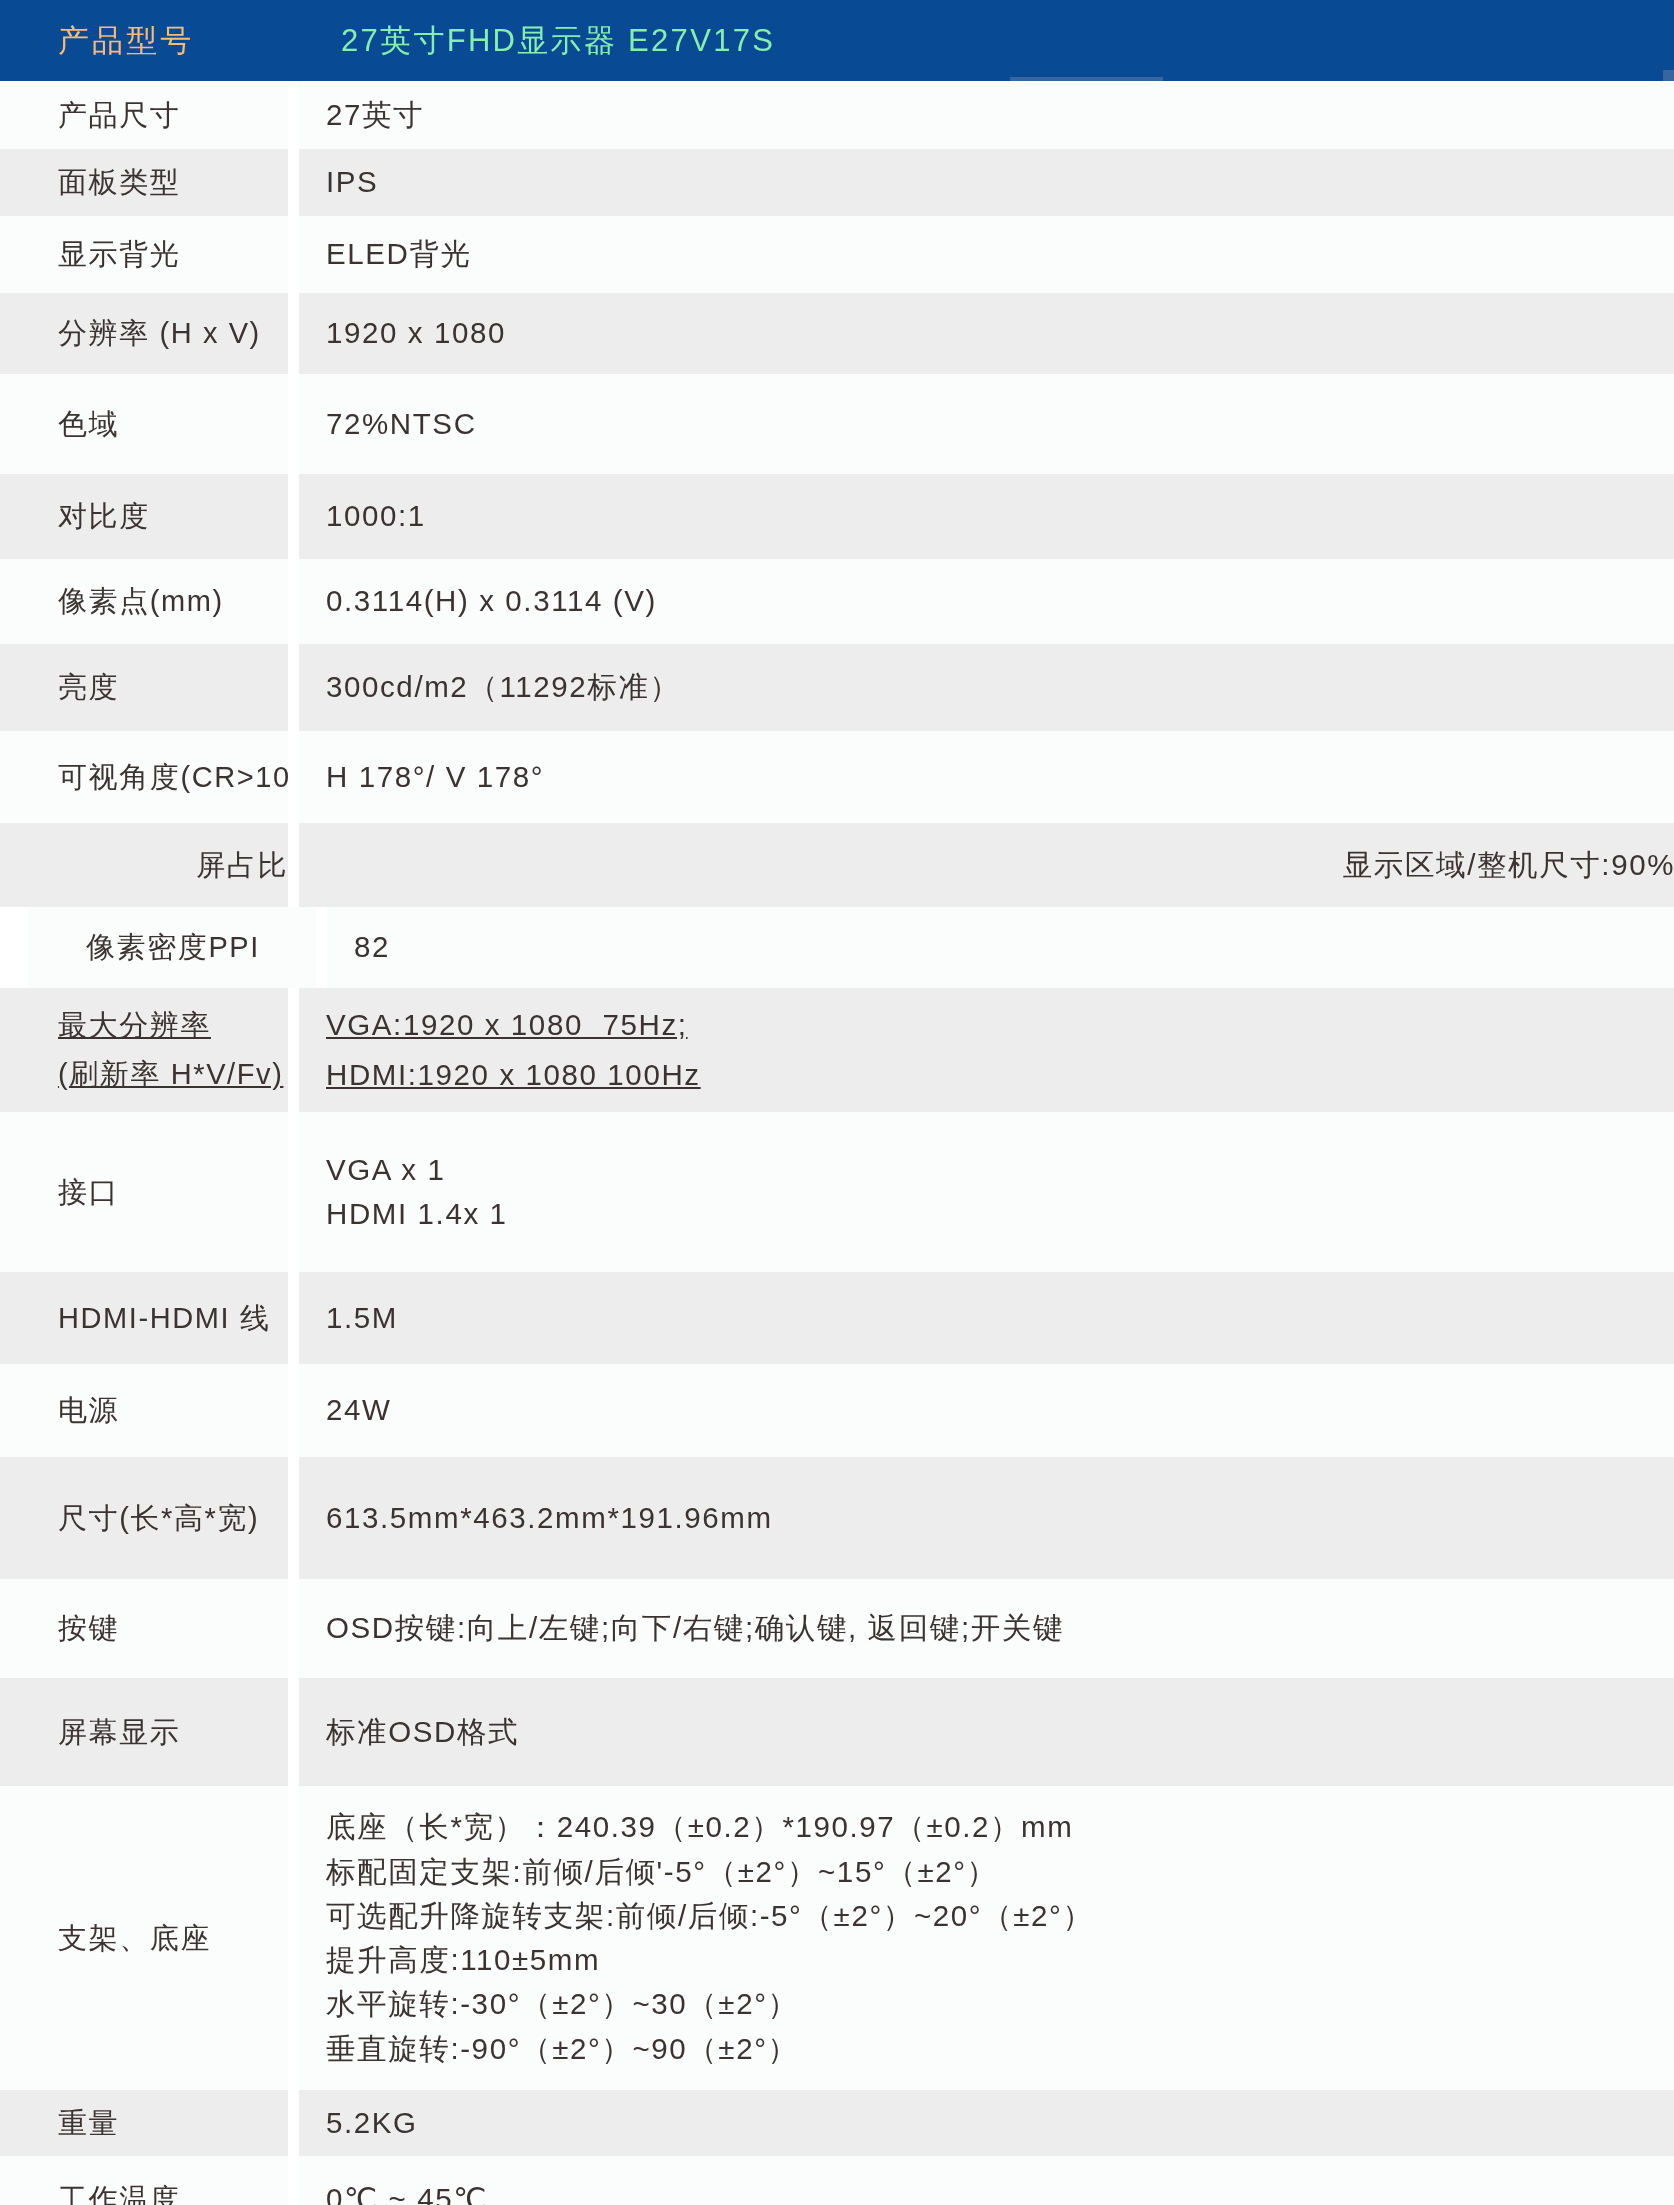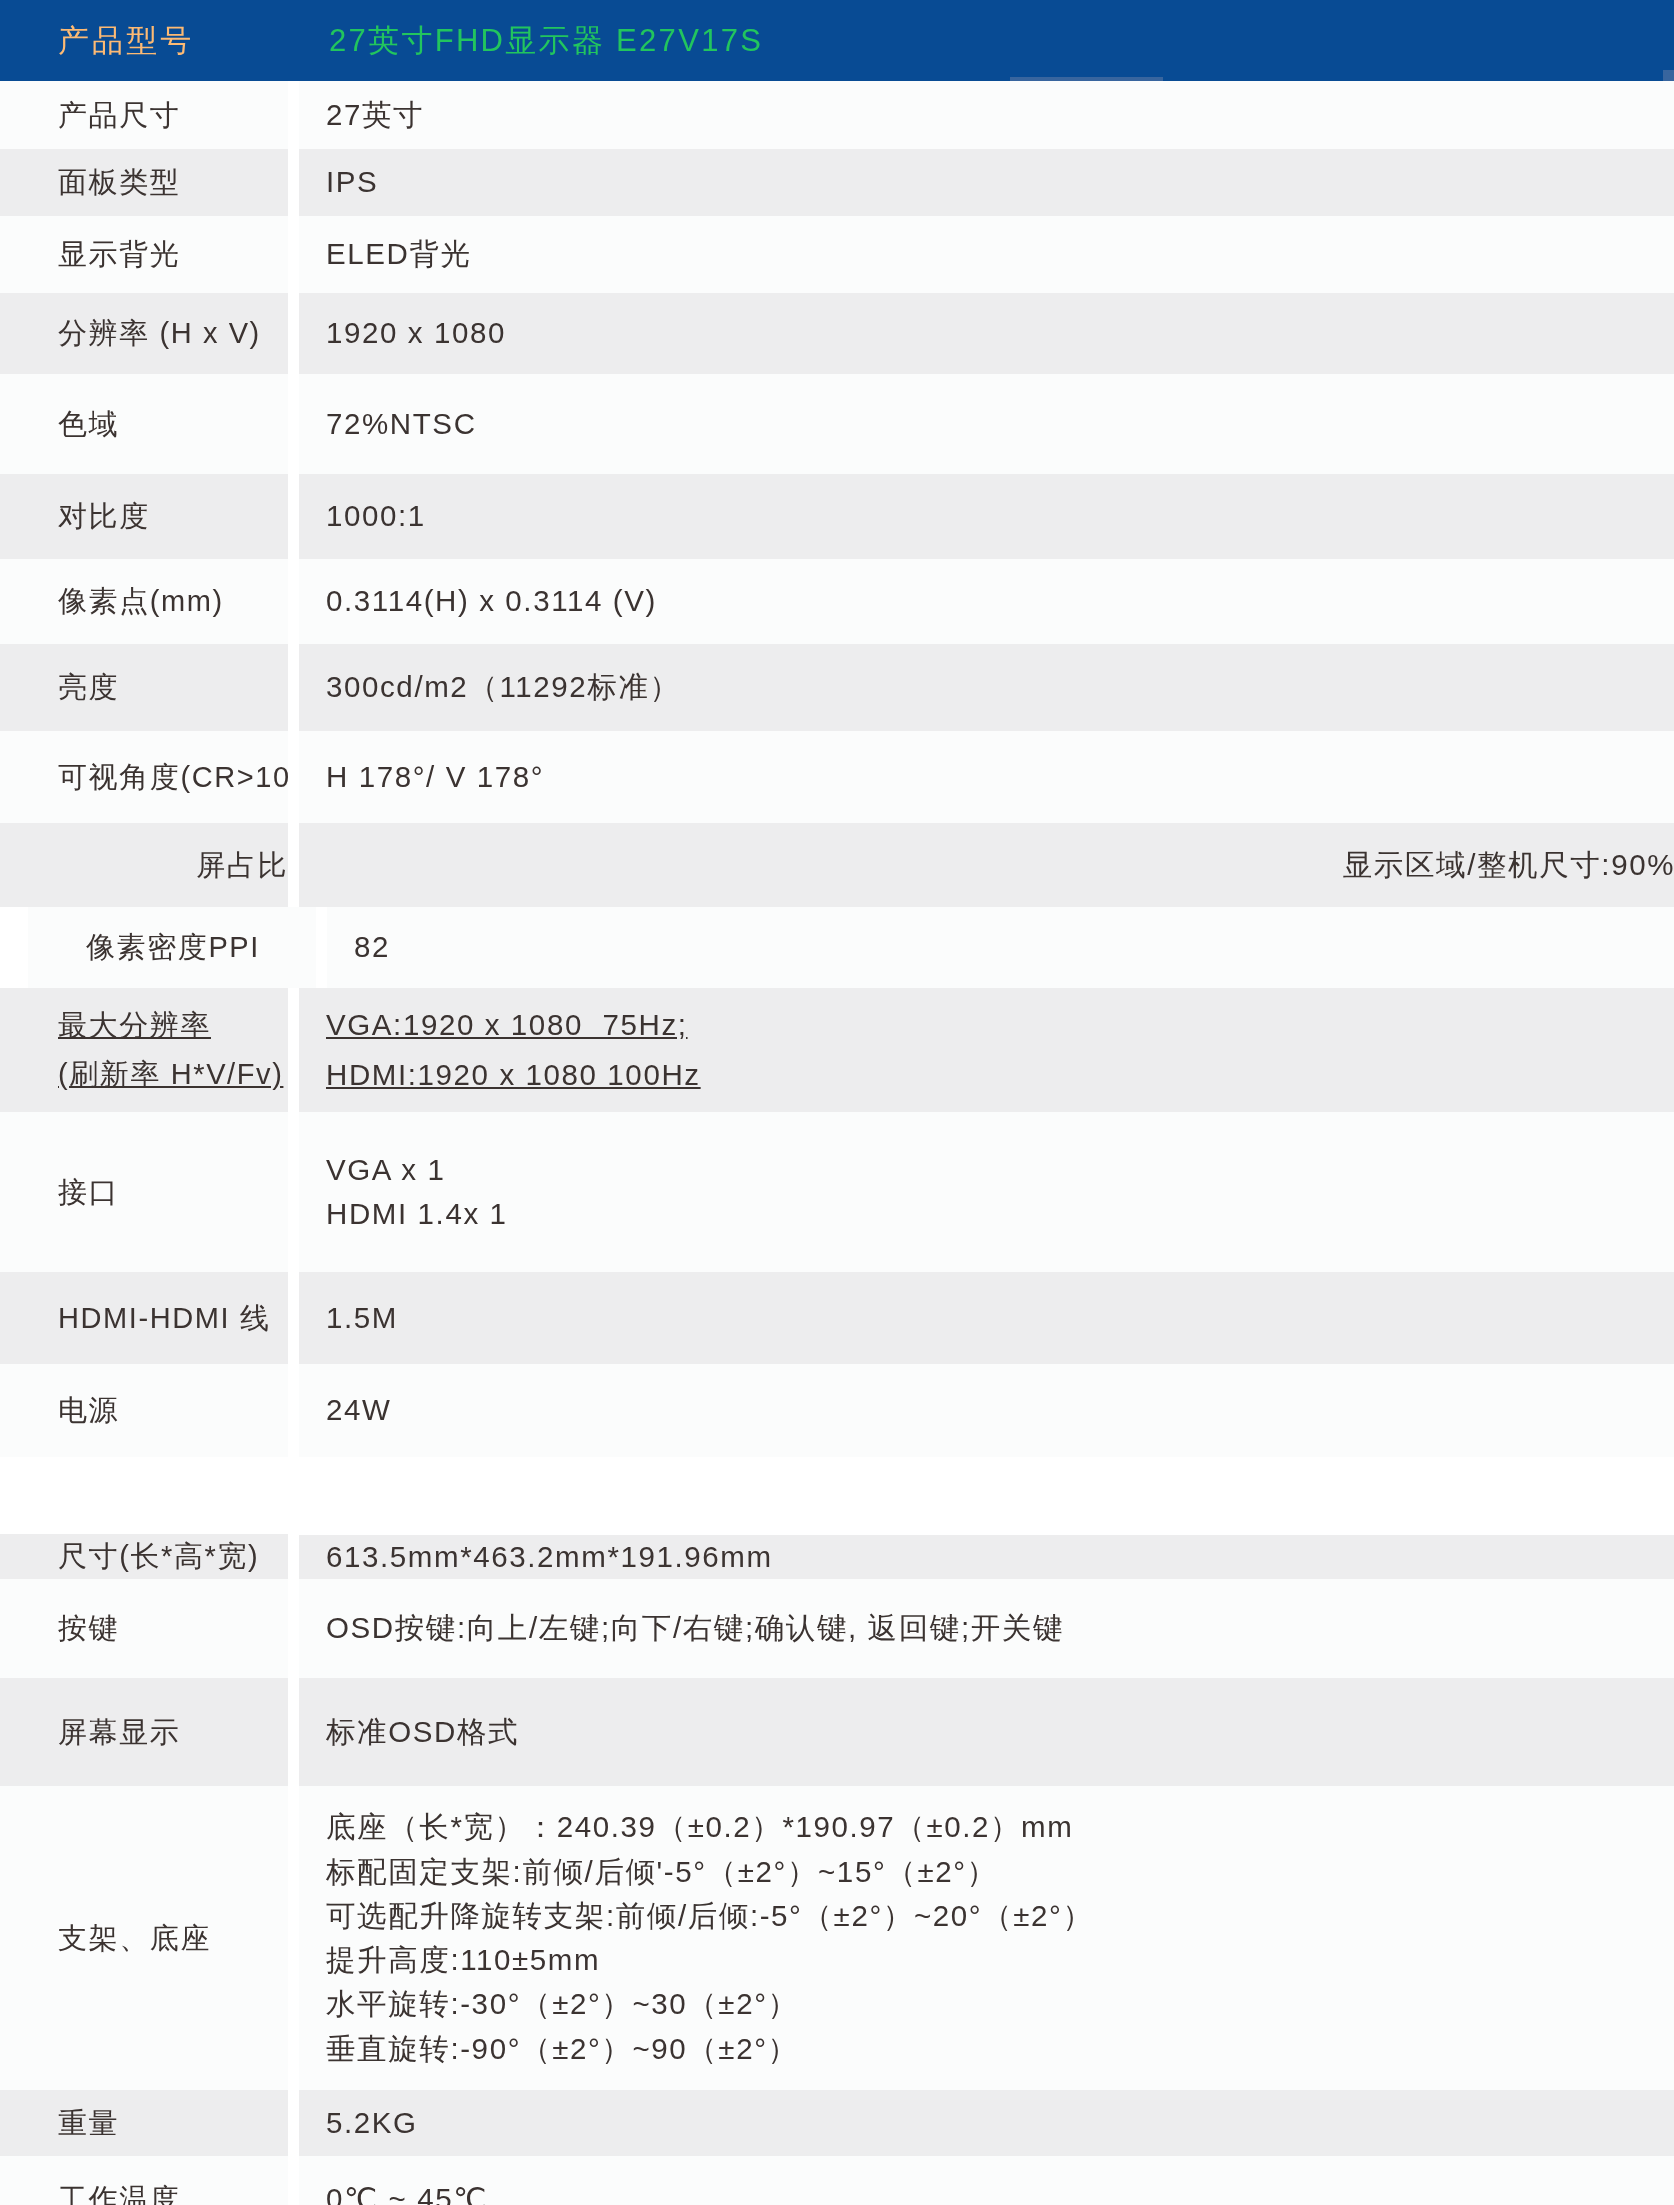--- a/index.html
+++ b/index.html
@@ -9,22 +9,22 @@
   }
   
   .spec-header{
     height:81px;background:#084b94;position:relative;
   }
   .spec-header .h-label{
     position:absolute;left:58px;top:50%;transform:translateY(-50%);
     color:#fdba74;font-size:31px;letter-spacing:3.1px;font-weight:500;white-space:pre;
   }
   .spec-header .h-title{
-    position:absolute;left:329px;top:50%;transform:translateY(-50%);
-    color:#22c55e;font-size:31px;letter-spacing:2.3px;font-weight:500;white-space:pre;
+    position:absolute;left:341px;top:50%;transform:translateY(-50%);
+    color:#86efac;font-size:31px;letter-spacing:2.3px;font-weight:500;white-space:pre;
   }
   .h-strip-left{
     position:absolute;left:1010px;bottom:0;width:153px;height:3.9px;background:#38659e;
   }
   .h-strip-corner{
     position:absolute;right:0;bottom:0;width:11.7px;height:11px;background:#38659e;
   }
   
   .rows{width:1675px;}
   .row{display:flex;width:1675px;}
@@ -188,21 +188,21 @@
       </div>
       <div class="row white" style="height: 93px;">
         <div class="cell-label">
           <div class="lab-line">电源</div>
         </div>
         <div class="col-gap"></div>
         <div class="cell-value">
           <div class="val-line">24W</div>
         </div>
       </div>
-      <div class="row gray" style="height: 122px; align-items: flex-end;">
+      <div class="row gray" style="height: 122px;">
         <div class="cell-label">
           <div class="lab-line">尺寸(长*高*宽)</div>
         </div>
         <div class="col-gap"></div>
         <div class="cell-value">
           <div class="val-line">613.5mm*463.2mm*191.96mm</div>
         </div>
       </div>
       <div class="row white" style="height: 99px;">
         <div class="cell-label">

